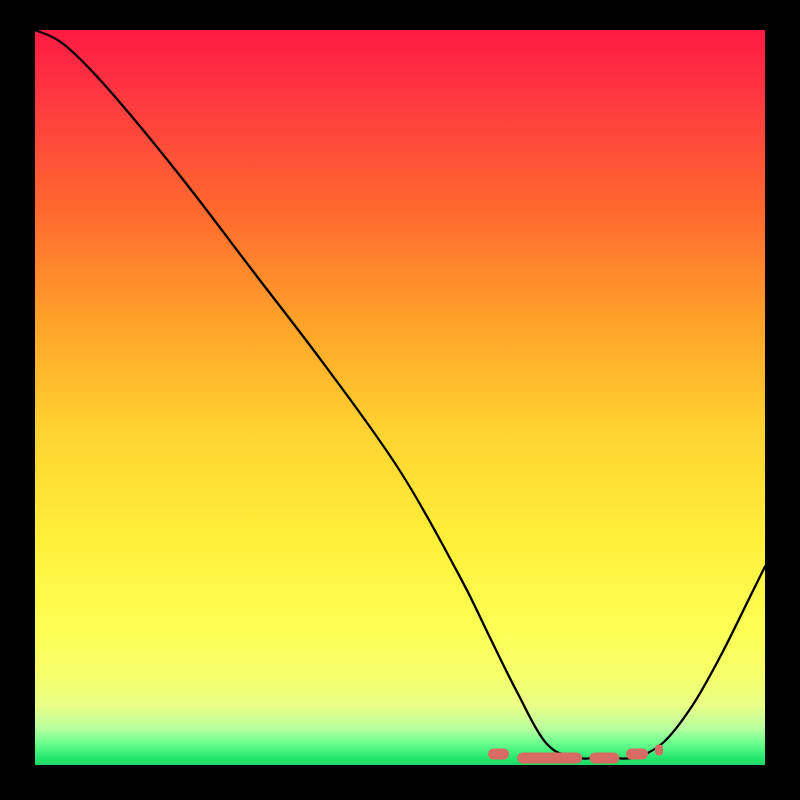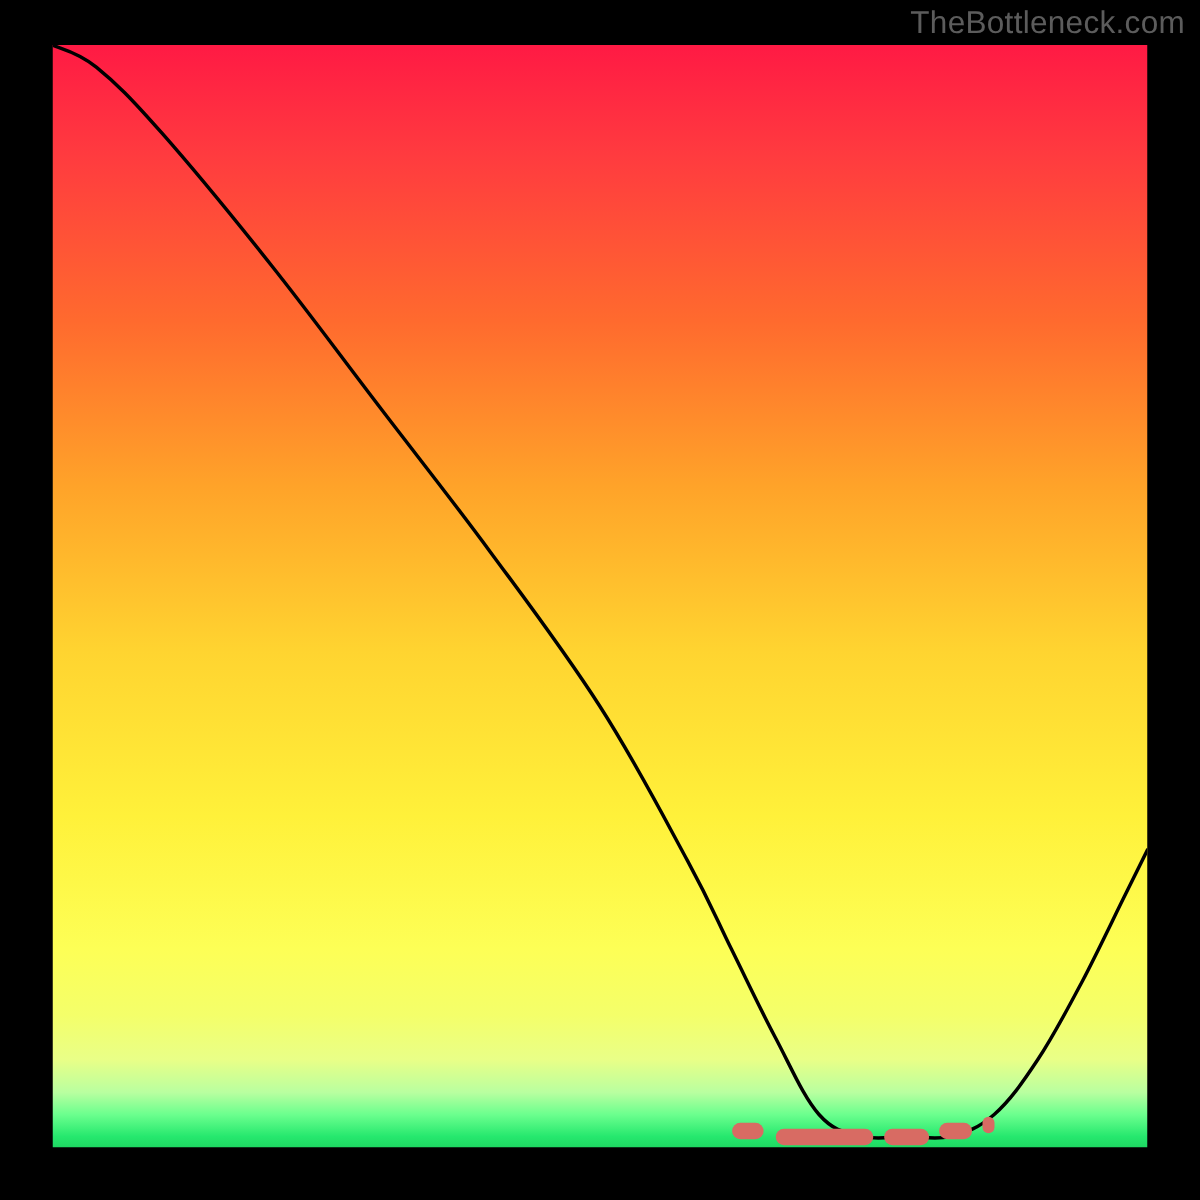--- a/index.html
+++ b/index.html
@@ -68,21 +68,20 @@
     background: #d86b63;
     border-radius: 6px;
     transform: translate(-50%, -50%);
   }
 </style>
 </head>
 <body>
 
 <div class="frame">
 
-  <div class="watermark">TheBottleneck.com</div>
 
   <div class="plot-area">
     <div class="gradient"></div>
 
     <svg class="curve" viewBox="0 0 730 735" preserveAspectRatio="none">
       <path id="curve-path" d="M 0.0 0.0 C 5.3 2.6, 16.1 4.1, 29.2 14.7 C 42.3 25.3, 52.0 35.0, 73.0 58.8 C 94.0 82.6, 119.7 113.9, 146.0 147.0 C 172.3 180.1, 192.7 208.2, 219.0 242.5 C 245.3 276.9, 265.7 302.4, 292.0 338.1 C 318.3 373.8, 341.3 404.0, 365.0 441.0 C 388.7 478.0, 407.6 514.8, 423.4 543.9 C 439.2 573.0, 442.1 581.5, 452.6 602.7 C 463.1 623.9, 471.3 641.7, 481.8 661.5 C 492.3 681.3, 500.5 701.0, 511.0 713.0 C 521.5 724.9, 529.7 725.0, 540.2 727.6 C 550.7 730.3, 558.9 727.6, 569.4 727.6 C 579.9 727.6, 588.1 730.3, 598.6 727.6 C 609.1 725.0, 617.3 722.2, 627.8 713.0 C 638.3 703.7, 646.5 692.1, 657.0 676.2 C 667.5 660.3, 675.7 644.6, 686.2 624.8 C 696.7 604.9, 707.5 581.8, 715.4 566.0 C 723.3 550.1, 727.4 541.8, 730.0 536.5" fill="none" stroke="#000" stroke-width="2.3" stroke-linecap="round"></path>
     </svg>
 
     <div class="markers" id="markers">
         <div class="marker" style="left: 463.55px; top: 723.975px; width: 21.9px; height: 11px;"></div>

